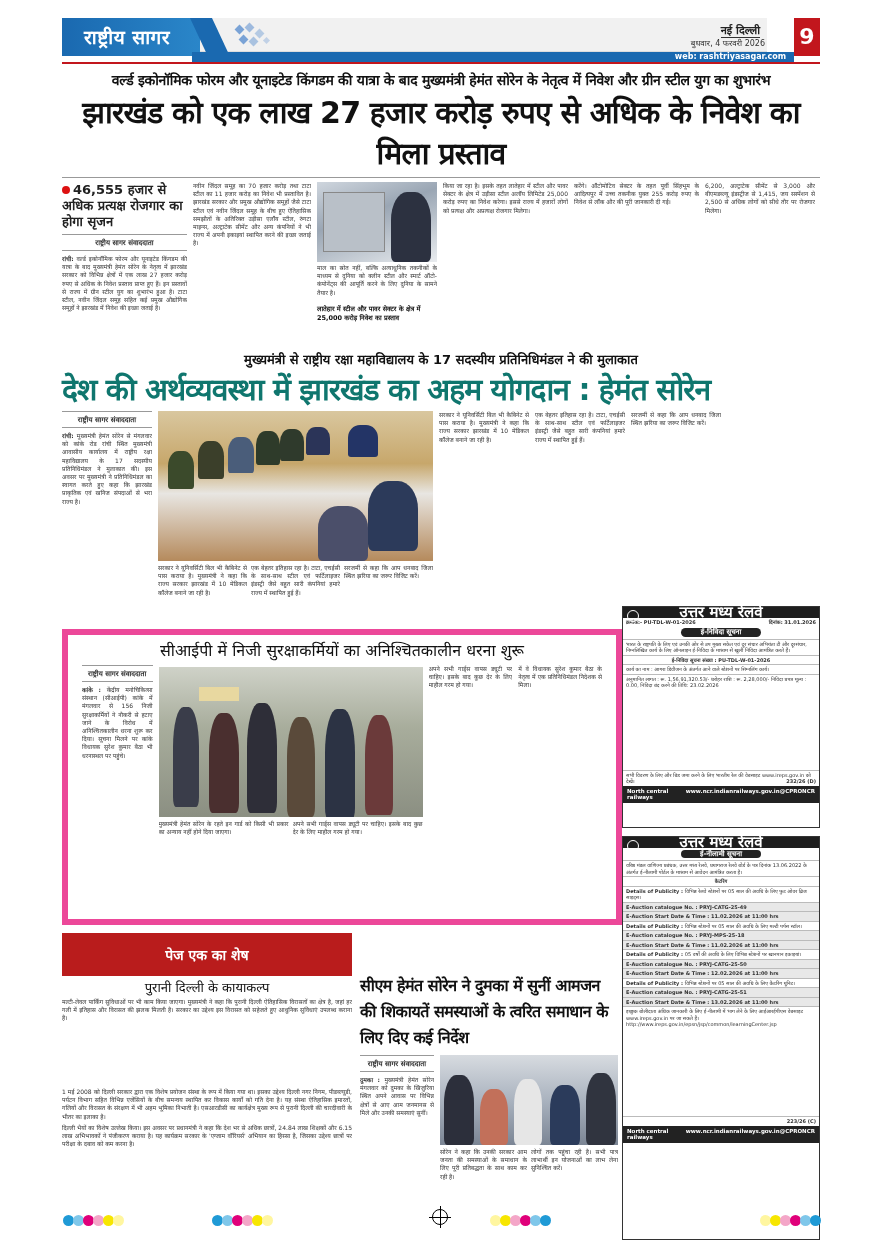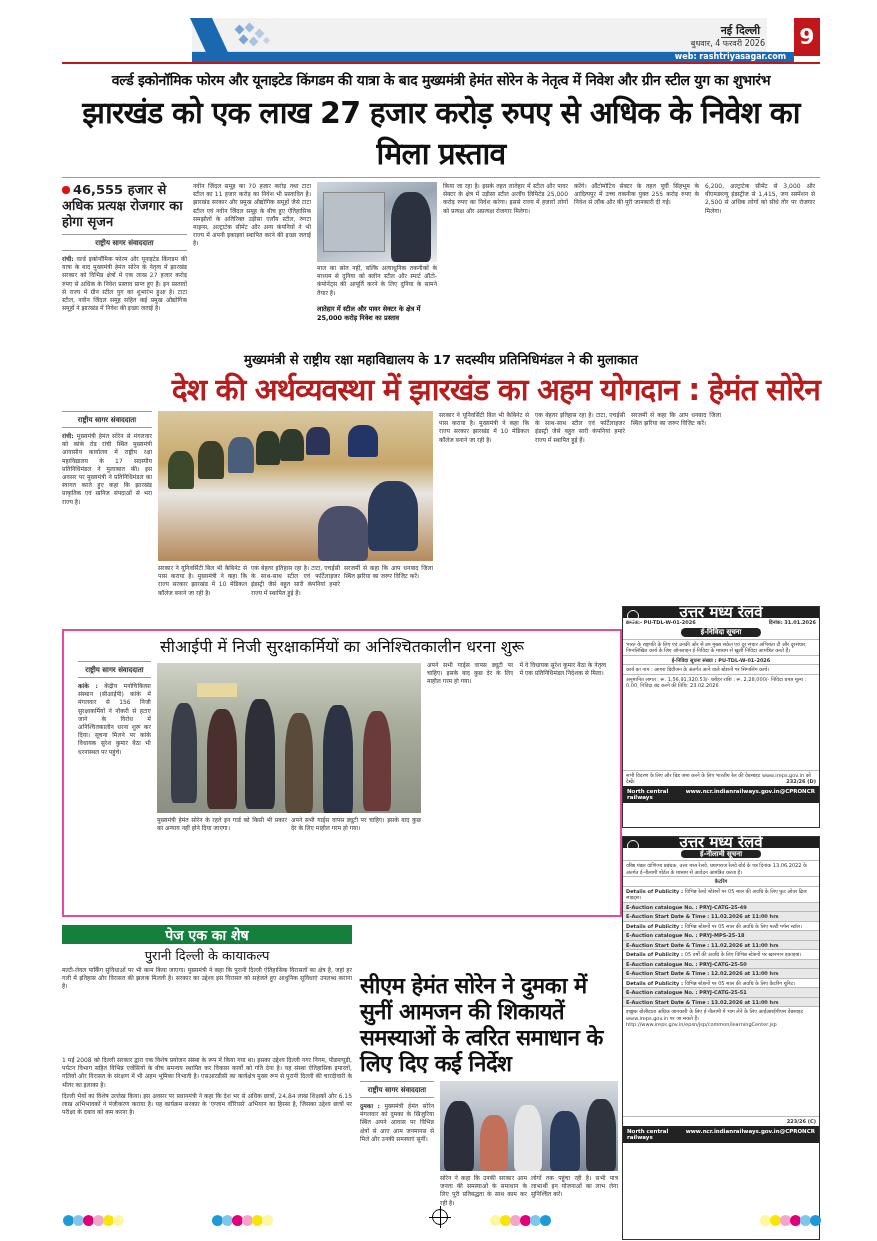--- a/index.html
+++ b/index.html
@@ -28,54 +28,57 @@
   .row { display: flex; gap: 6px; }
   .col { font-size: 6px; line-height: 8.2px; color: #333; text-align: justify; overflow: hidden; }
   .byline { font-size: 7px; font-weight: bold; color: #333; text-align: center; border-top: 1px solid #999; border-bottom: 1px solid #999; padding: 3px 0; margin: 4px 0; }
   .bullet-head { font-size: 13px; font-weight: bold; color: #222; line-height: 16px; }
   .bullet-head .dot { display: inline-block; width: 8px; height: 8px; border-radius: 50%; background: #d11; margin-right: 3px; }
   .photo { background: linear-gradient(135deg,#6f7f93,#b6a58b 45%,#4d5a6a); position: relative; overflow: hidden; }
   .photo .person { position: absolute; border-radius: 40% 40% 10% 10%; background: #2b2f3b; }
   .caption-bold { font-weight: bold; color: #111; font-size: 6.5px; }
 
   .sec2-kicker { font-size: 13px; font-weight: bold; text-align: center; margin-top: 6px; color: #111; }
-  .sec2-head { font-size: 30px; font-weight: bold; text-align: right; letter-spacing: -1px; color: #b91c1c; }
-
-  .box3 { border: 2px solid #ec4899; padding: 4px 14px; margin-top: 6px; width: 560px; }
+  .sec2-head { font-size: 30px; font-weight: bold; text-align: left; letter-spacing: -1px; color: #0f766e; }
+
+  .box3 { border: 6px solid #ec4899; padding: 4px 14px; margin-top: 6px; width: 560px; }
   .box3-kicker { font-size: 16px; text-align: center; color: #111; }
   .box3-head { font-size: 22px; font-weight: bold; text-align: center; color: #111; letter-spacing: -0.6px; }
   .subhead { font-size: 15px; color: #111; }
 
   .ad { position: absolute; left: 560px; width: 198px; border: 1px solid #333; font-size: 5px; line-height: 6.5px; color: #333; background: #fff; }
   .ad-head { background: #1e1e1e; color: #fff; font-weight: bold; font-size: 15px; text-align: center; padding: 2px 0; position: relative; }
   .ad-head .logo { position: absolute; left: 4px; top: 3px; width: 12px; height: 12px; border: 1px solid #fff; border-radius: 50%; }
   .ad-pill { display: block; width: 80px; margin: 2px auto; background: #222; color: #fff; text-align: center; border-radius: 6px; font-size: 7px; font-weight: bold; padding: 1px; }
   .ad-line { padding: 1px 3px; border-top: 1px solid #bbb; }
   .ad-bar { background: #222; color: #fff; font-size: 5.5px; font-weight: bold; padding: 2px 4px; display: flex; justify-content: space-between; }
   .ad-strong { font-weight: bold; }
   .shade { background: #e8e8e8; font-weight: bold; }
 
-  .shesh-bar { background: #15803d; color: #fff; font-size: 14px; font-weight: bold; text-align: center; padding: 0; }
+  .shesh-bar { background: #b91c1c; color: #fff; font-size: 14px; font-weight: bold; text-align: center; padding: 12px; }
   .shesh-sub { font-size: 13px; text-align: center; color: #111; margin: 2px 0; }
 
-  .dumka-head { font-size: 22px; font-weight: bold; line-height: 26px; color: #111; letter-spacing: -0.5px; }
+  .dumka-head { font-size: 16px; font-weight: bold; line-height: 26px; color: #111; letter-spacing: -0.5px; }
 
   .regs { position: absolute; top: 1215px; left: 0; width: 877px; height: 14px; }
   .regs i { position: absolute; width: 11px; height: 11px; border-radius: 50%; }
   .target { position: absolute; left: 432px; top: 1209px; width: 16px; height: 16px; border: 1px solid #000; border-radius: 50%; }
   .target:before { content:""; position:absolute; left:-4px; right:-4px; top:7px; height:1px; background:#000; }
   .target:after { content:""; position:absolute; top:-4px; bottom:-4px; left:7px; width:1px; background:#000; }
 </style>
 </head>
 <body>
 
 <div class="page">
 
   <div class="mast">
     <div class="mast-mid"></div>
+    <div class="mast-left">
+        <span>राष्ट्रीय सागर</span>
+      </div>
     <div class="mast-slant"></div>
     <div class="dots">
       <i style="left:4px;top:2px"></i>
         <i style="left:14px;top:0px;opacity:.7"></i>
         <i style="left:24px;top:6px;opacity:.5"></i>
       <i style="left:8px;top:12px"></i>
         <i style="left:18px;top:14px;opacity:.6"></i>
         <i style="left:32px;top:14px;opacity:.4;width:5px;height:5px"></i>
     </div>
     <div class="mast-city">नई दिल्ली</div>

